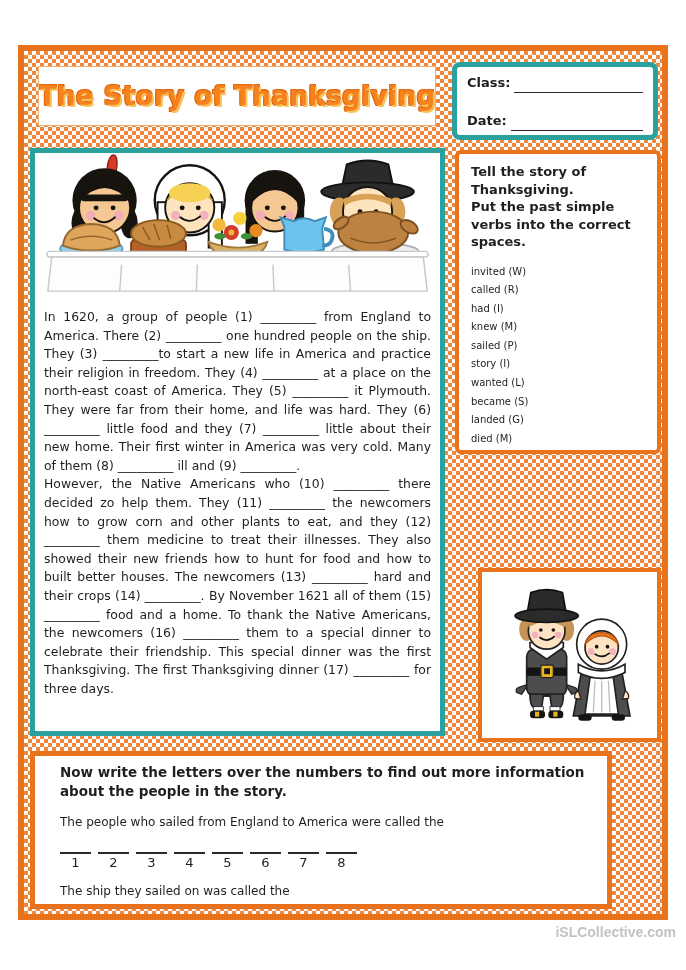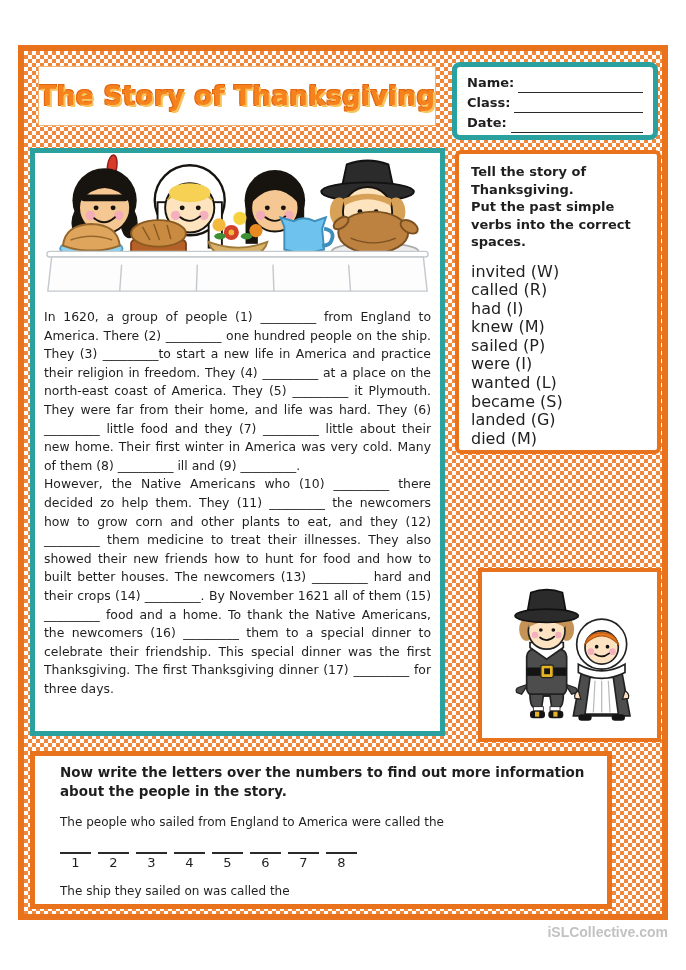--- a/index.html
+++ b/index.html
@@ -53,21 +53,21 @@
   .story-text { padding:15px 9px 0 9px; font-size:12.4px; line-height:18.6px; text-align:justify; }
   .story-text p { margin:0; }
 
   
   .sidebar-box {
     position:absolute; left:431px; top:99px; width:206px; height:304px;
     background:#fff; border:4px solid #E8731C; border-radius:6px;
     padding:9px 8px 4px 12px; overflow:hidden;
   }
   .sidebar-instructions { font-weight:bold; font-size:13px; line-height:17.5px; }
-  .verb-list { margin-top:12px; font-size:16px; line-height:18.6px; }
+  .verb-list { margin-top:12px; font-size:10px; line-height:18.6px; }
 
   .pilgrim-box {
     position:absolute; left:454px; top:517px; width:183px; height:174px;
     background:#fff; border:4px solid #E8731C;
     display:flex; align-items:center; justify-content:center;
   }
   .pilgrim-box svg { width:150px; height:160px; }
 
   
   .bottom-box {
@@ -77,42 +77,38 @@
   }
   .puzzle-instructions { font-weight:bold; font-size:13.5px; line-height:19px; }
   .puzzle-line { font-size:12px; line-height:19px; margin-top:12px; }
   .blank-row { margin-top:10px; margin-bottom:3px; display:flex; }
   .blank-cell { display:flex; flex-direction:column; align-items:center; width:31px; margin-right:7px; }
   .blank-line { width:100%; height:12px; border-bottom:2px solid #2a2a2a; }
   .blank-num { font-size:13px; margin-top:1px; }
 
   
   .watermark {
-    position:absolute; right:18px; top:924px;
+    position:absolute; right:10px; top:924px;
     font-family:"Liberation Sans", sans-serif;
     font-weight:bold; font-size:14px; color:#C2C2C2;
   }
 </style>
 </head>
 <body>
 
 <div class="sheet">
 
   <div class="frame">
     <div class="frame-inner">
 
       <div class="title-box">
         <div class="title-text">The Story of Thanksgiving</div>
       </div>
 
       <div class="name-box">
-        <div class="name-row">
-          <span>Name:</span>
-          <span class="write-line"></span>
-        </div>
         <div class="name-row">
           <span>Class:</span>
           <span class="write-line"></span>
         </div>
         <div class="name-row">
           <span>Date:</span>
           <span class="write-line"></span>
         </div>
       </div>
 
@@ -225,21 +221,21 @@
 
       <div class="sidebar-box">
         <div class="sidebar-instructions">Tell the story of Thanksgiving.</div>
         <div class="sidebar-instructions">Put the past simple verbs into the correct spaces.</div>
         <div class="verb-list">
           <div>invited (W)</div>
           <div>called (R)</div>
           <div>had (I)</div>
           <div>knew (M)</div>
           <div>sailed (P)</div>
-          <div>were (I)</div>
+          <div>story (I)</div>
           <div>wanted (L)</div>
           <div>became (S)</div>
           <div>landed (G)</div>
           <div>died (M)</div>
           <div>lived (A)</div>
           <div>worked (L)</div>
           <div>had (W)</div>
           <div>verbs (F)</div>
           <div>lasted (R)</div>
 

